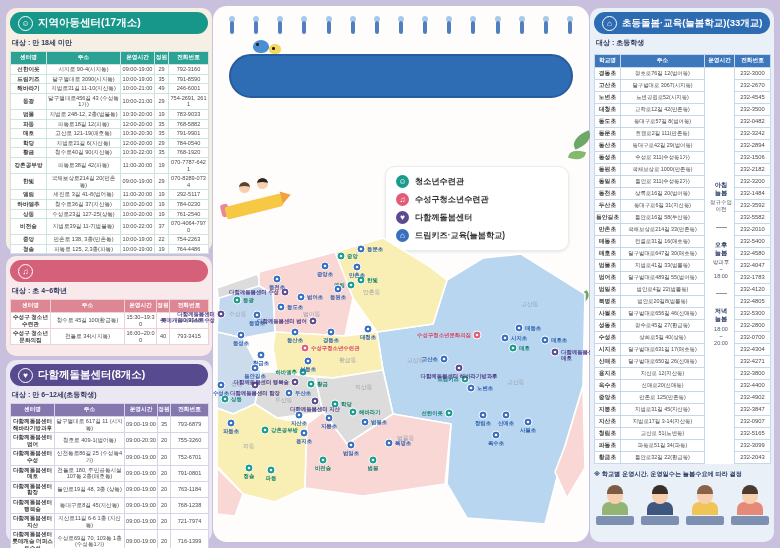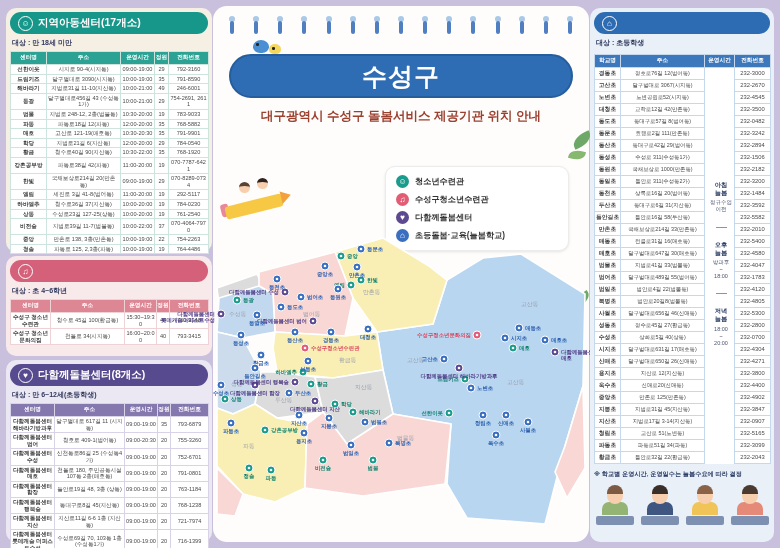--- a/index.html
+++ b/index.html
@@ -387,41 +387,39 @@
         <span class="pin"></span>
         <span class="pin"></span>
         <span class="pin"></span>
         <span class="pin"></span>
       </div>
 
     <div id="titlebar">
       <span class="bird" id="bird1"></span>
       <span class="bird" id="bird2"></span>
       <span id="tkid"><span class="h"></span><span class="b"></span></span>
-      <span class="title-emph">수성구</span>
     </div>
 
-    <div id="subtitle">대구광역시 수성구 돌봄서비스 제공기관 위치 안내</div>
 
     <div id="legend">
         <div class="lg-row">
           <span class="lg-ic" style="background: rgb(26, 156, 141);">☺</span>
           <span class="lg-tx">청소년수련관</span>
         </div>
         <div class="lg-row">
           <span class="lg-ic" style="background: rgb(226, 92, 118);">♫</span>
           <span class="lg-tx">수성구청소년수련관</span>
         </div>
         <div class="lg-row">
           <span class="lg-ic" style="background: rgb(93, 73, 144);">♥</span>
           <span class="lg-tx">다함께돌봄센터</span>
         </div>
         <div class="lg-row">
           <span class="lg-ic" style="background: rgb(58, 111, 192);">⌂</span>
-          <span class="lg-tx">초등돌봄·교육(늘봄학교)</span>
+          <span class="lg-tx">드림키즈·교육(늘봄학교)</span>
         </div>
       </div>
 
     <div id="pencil">
       <span class="p-eraser"></span>
         <span class="p-body"></span>
         <span class="p-tip"></span>
       <span class="p-k k1"></span>
         <span class="p-k k2"></span>
     </div>
@@ -754,20 +752,21 @@
           <circle cx="281" cy="199" r="4" fill="#3a6fc0" stroke="#ffffff" stroke-width="1"></circle>
           <circle cx="281" cy="199" r="1.3" fill="#ffffff"></circle>
           <text font-size="5.4" font-weight="bold" fill="#2b5fae" text-anchor="middle"><tspan x="281" y="209">욱수초</tspan></text>
         </g>
       </svg>
   </div>
 
   <div class="card" id="cardR">
     <div class="pill">
       <span class="badge">⌂</span>
+      <span>초등돌봄·교육(늘봄학교)(33개교)</span>
     </div>
     <div class="target">대상 : 초등학생</div>
     <div id="rtablewrap">
       <table class="t-blue">
         <colgroup>
             <col style="width:26px">
             <col style="width:84px">
             <col style="width:30px">
             <col style="width:36px">
           </colgroup>

